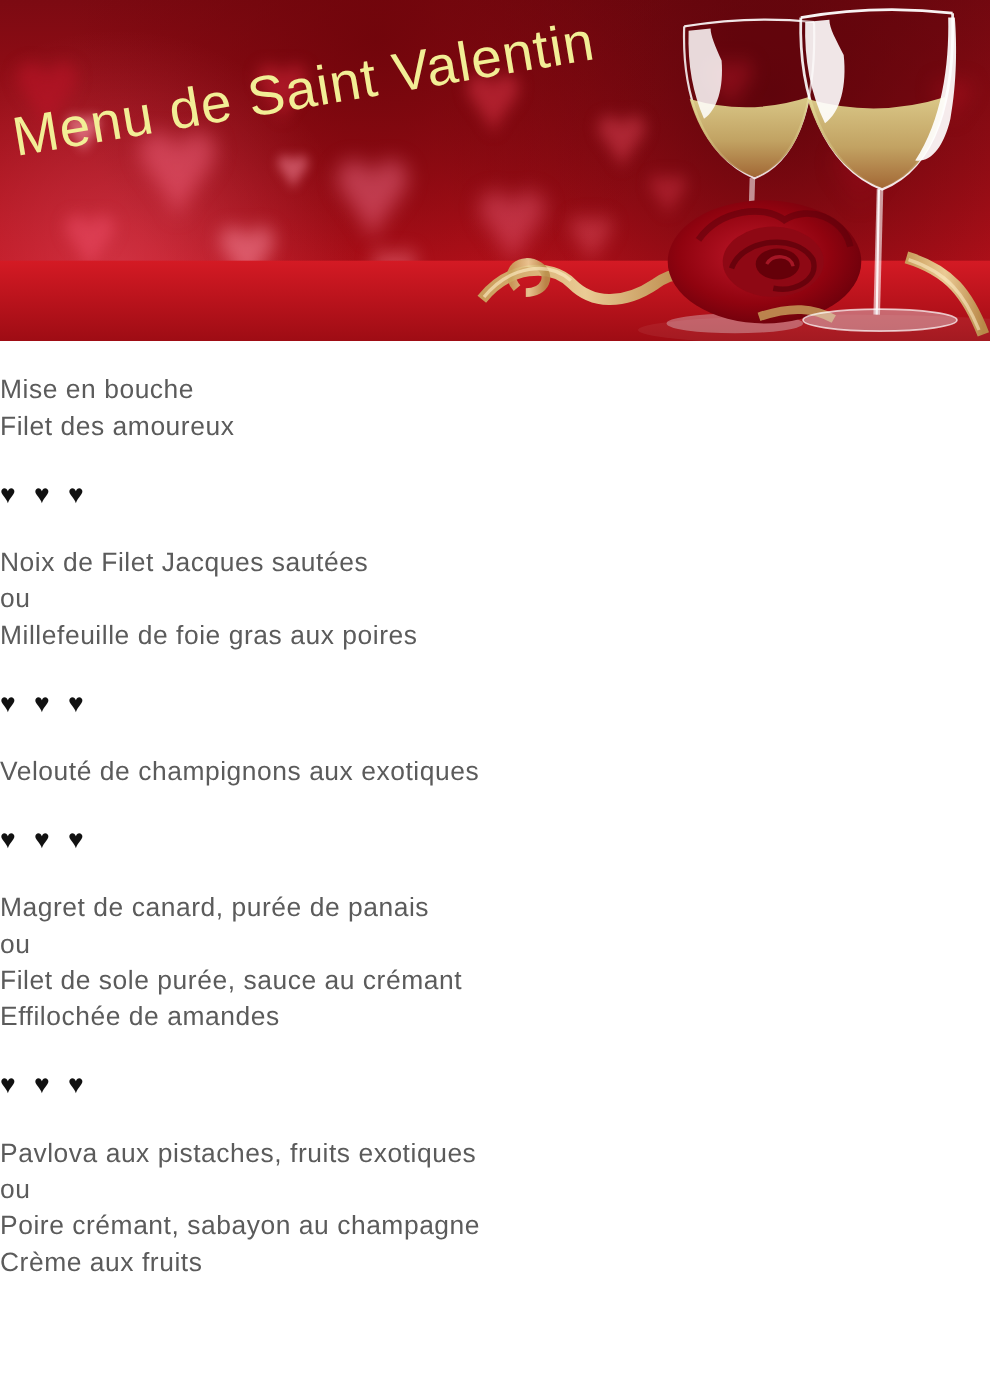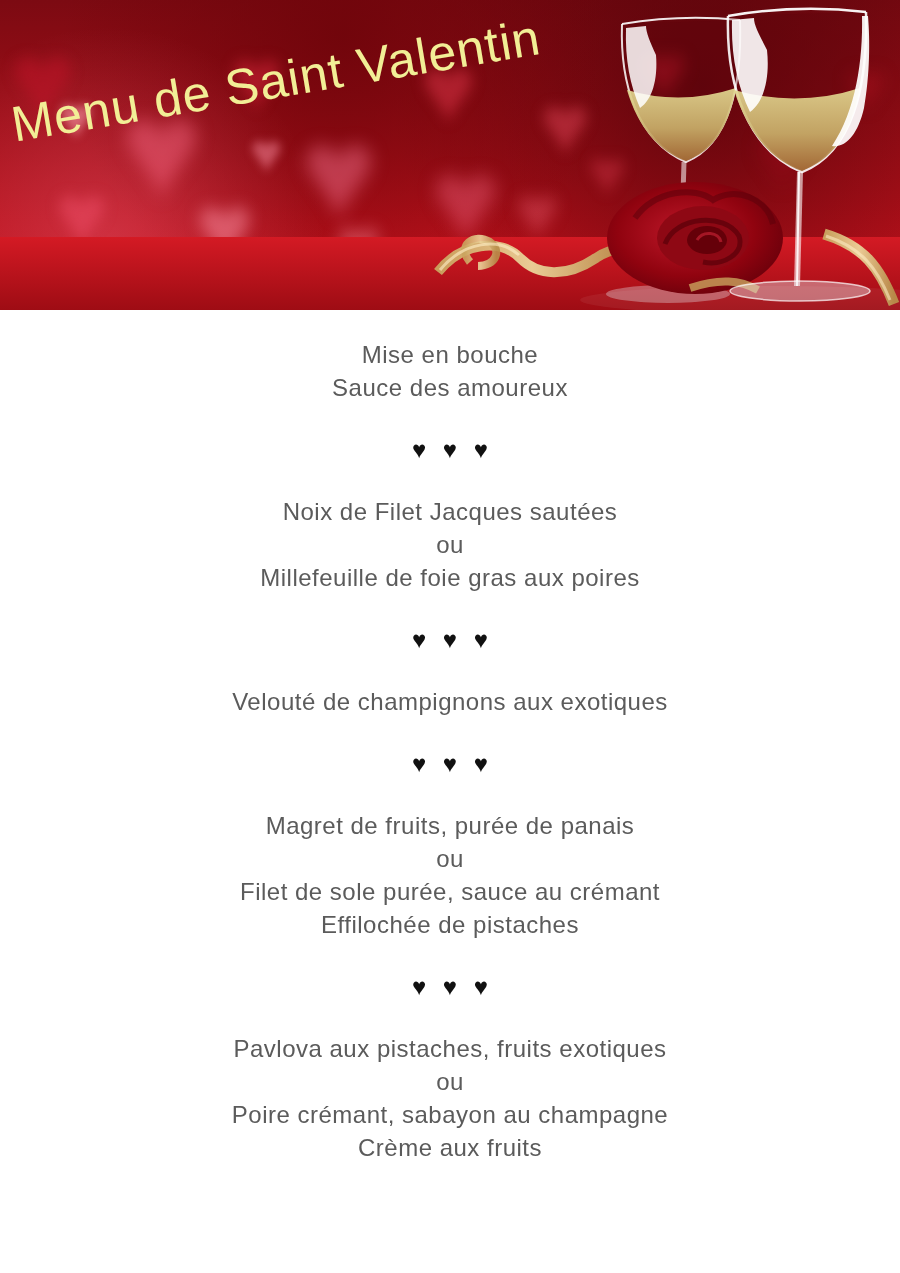--- a/index.html
+++ b/index.html
@@ -42,21 +42,20 @@
     font-size: 50px;
     letter-spacing: 1px;
     color: #f2ee96;
     white-space: nowrap;
     z-index: 3;
   }
 
   
   .menu {
     padding-top: 28px;
-    text-align: center;
     color: #5b5b5b;
   }
   .menu-line {
     margin: 0;
     font-family: cursive, sans-serif;
     font-size: 24px;
     line-height: 33px;
     letter-spacing: 0.5px;
   }
   .sep {
@@ -160,44 +159,44 @@
       </g>
     </svg>
 
     <div class="hero-title">Menu de Saint Valentin</div>
   </header>
 
   <main class="menu">
 
     <section>
       <p class="menu-line">Mise en bouche</p>
-      <p class="menu-line">Sauce des amoureux</p>
+      <p class="menu-line">Filet des amoureux</p>
     </section>
 
     <div class="sep">♥ ♥ ♥</div>
 
     <section>
       <p class="menu-line">Noix de Filet Jacques sautées</p>
       <p class="menu-line">ou</p>
       <p class="menu-line">Millefeuille de foie gras aux poires</p>
     </section>
 
     <div class="sep">♥ ♥ ♥</div>
 
     <section>
       <p class="menu-line">Velouté de champignons aux exotiques</p>
     </section>
 
     <div class="sep">♥ ♥ ♥</div>
 
     <section>
-      <p class="menu-line">Magret de fruits, purée de panais</p>
+      <p class="menu-line">Magret de canard, purée de panais</p>
       <p class="menu-line">ou</p>
       <p class="menu-line">Filet de sole purée, sauce au crémant</p>
-      <p class="menu-line">Effilochée de pistaches</p>
+      <p class="menu-line">Effilochée de amandes</p>
     </section>
 
     <div class="sep">♥ ♥ ♥</div>
 
     <section>
       <p class="menu-line">Pavlova aux pistaches, fruits exotiques</p>
       <p class="menu-line">ou</p>
       <p class="menu-line">Poire crémant, sabayon au champagne</p>
       <p class="menu-line">Crème aux fruits</p>
     </section>

